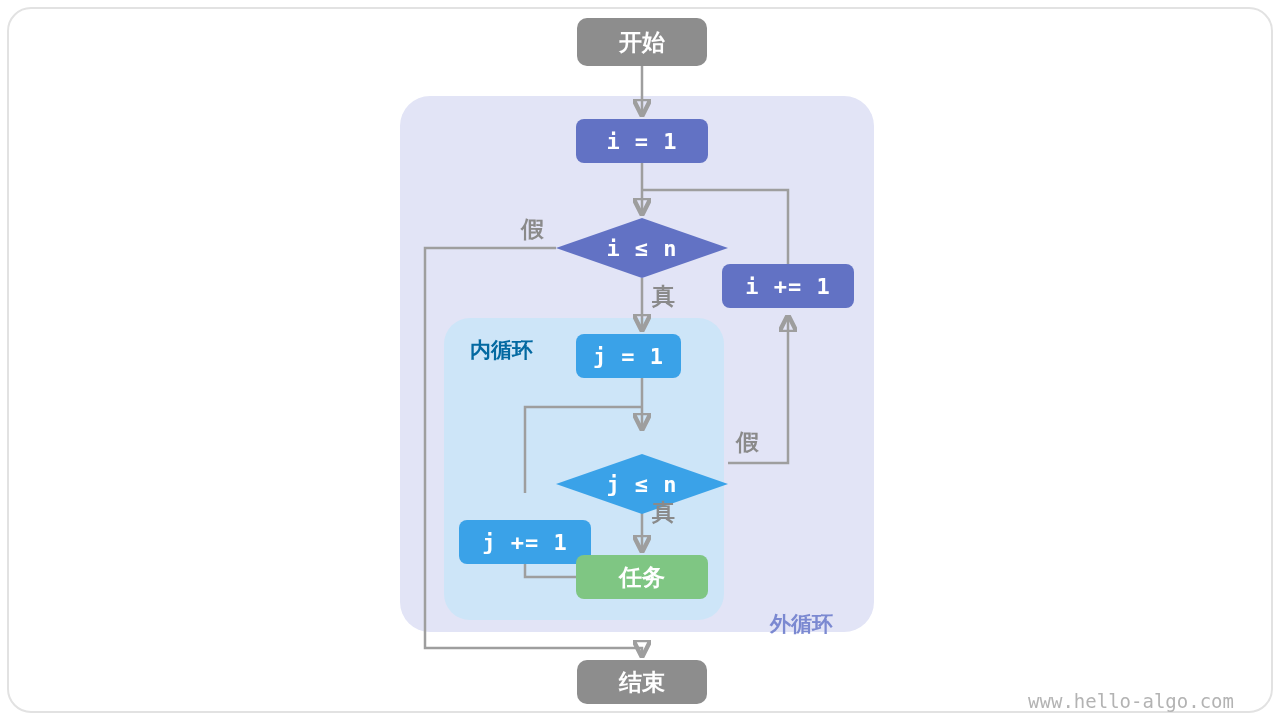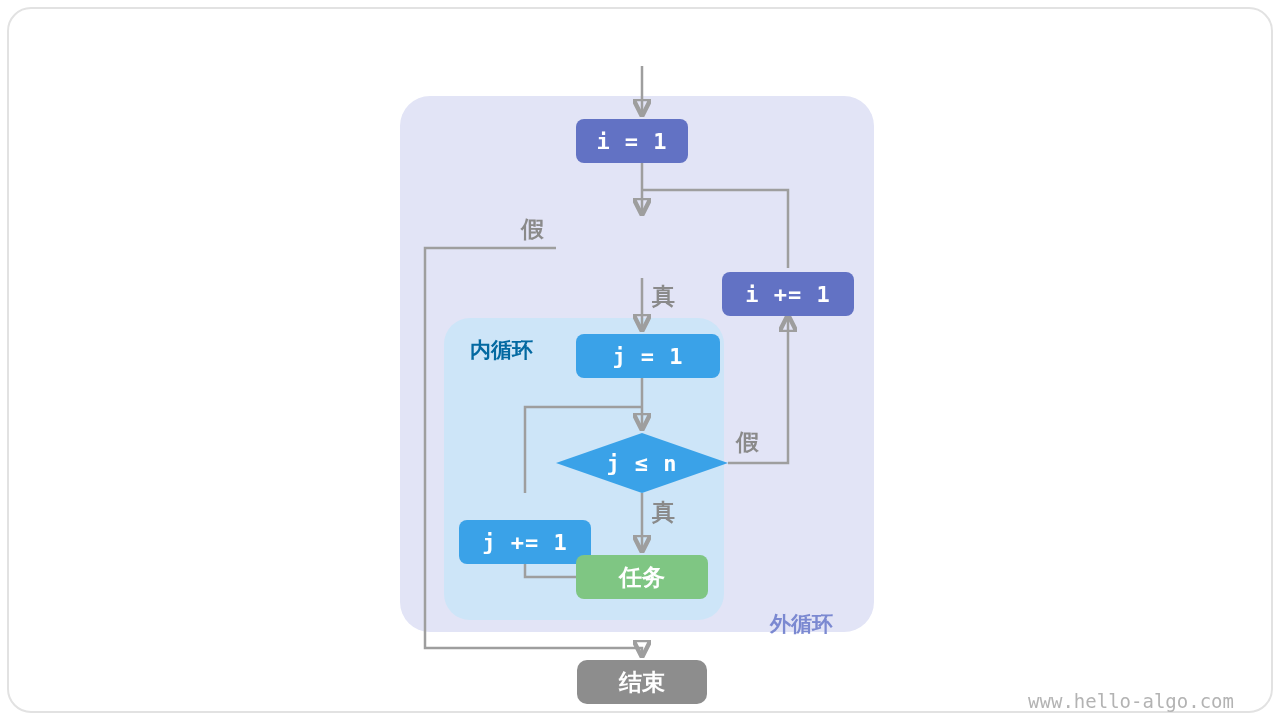--- a/index.html
+++ b/index.html
@@ -80,29 +80,31 @@
     <path d="M788,268 L788,190 L642,190"></path>
     <path d="M642,278 L642,328" marker-end="url(#arrow)"></path>
     <path d="M556,248 L425,248 L425,648 L642,648 L642,654" marker-end="url(#arrow)"></path>
     <path d="M642,378 L642,427" marker-end="url(#arrow)"></path>
     <path d="M525,493 L525,407 L642,407"></path>
     <path d="M642,493 L642,549" marker-end="url(#arrow)"></path>
     <path d="M576,577 L525,577 L525,543" marker-end="url(#arrow)"></path>
     <path d="M728,463 L788,463 L788,318" marker-end="url(#arrow)"></path>
   </svg>
 
+  <div class="node gray pill" style="left:577px; top:18px; width:130px; height:48px;">开始</div>
 
-  <div class="node indigo rect mono" style="left:576px; top:119px; width:112px; height:44px;">i = 1</div>
+  <div class="node indigo rect mono" style="left:576px; top:119px; width:132px; height:44px;">i = 1</div>
 
+  <div class="node indigo diamond mono" style="left:556px; top:218px; width:172px; height:60px;">i ≤ n</div>
 
-  <div class="node indigo rect mono" style="left:722px; top:272px; width:132px; height:44px;">i += 1</div>
+  <div class="node indigo rect mono" style="left:722px; top:264px; width:132px; height:44px;">i += 1</div>
 
-  <div class="node blue rect mono" style="left:576px; top:334px; width:144px; height:44px;">j = 1</div>
+  <div class="node blue rect mono" style="left:576px; top:334px; width:105px; height:44px;">j = 1</div>
 
-  <div class="node blue diamond mono" style="left:556px; top:433px; width:172px; height:60px;">j ≤ n</div>
+  <div class="node blue diamond mono" style="left:556px; top:454px; width:172px; height:60px;">j ≤ n</div>
 
   <div class="node blue rect mono" style="left:459px; top:520px; width:132px; height:44px;">j += 1</div>
 
   <div class="node green rect" style="left:576px; top:555px; width:132px; height:44px;">任务</div>
 
   <div class="node gray pill" style="left:577px; top:660px; width:130px; height:44px;">结束</div>
 
   <span class="edge-label" style="left:521px; top:214px;">假</span>
   <span class="edge-label" style="left:652px; top:281px;">真</span>
   <span class="edge-label" style="left:736px; top:427px;">假</span>

